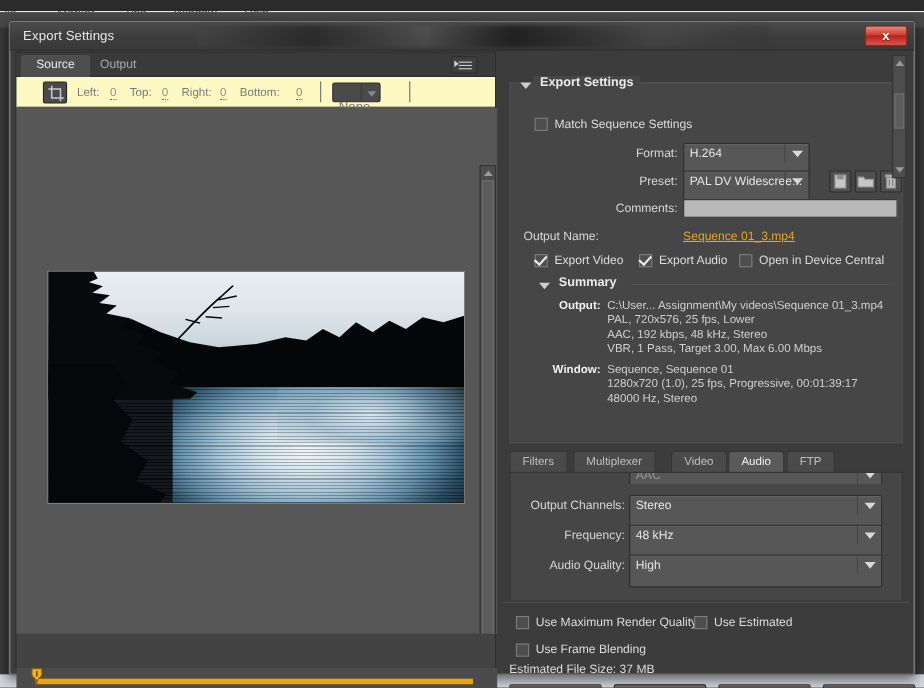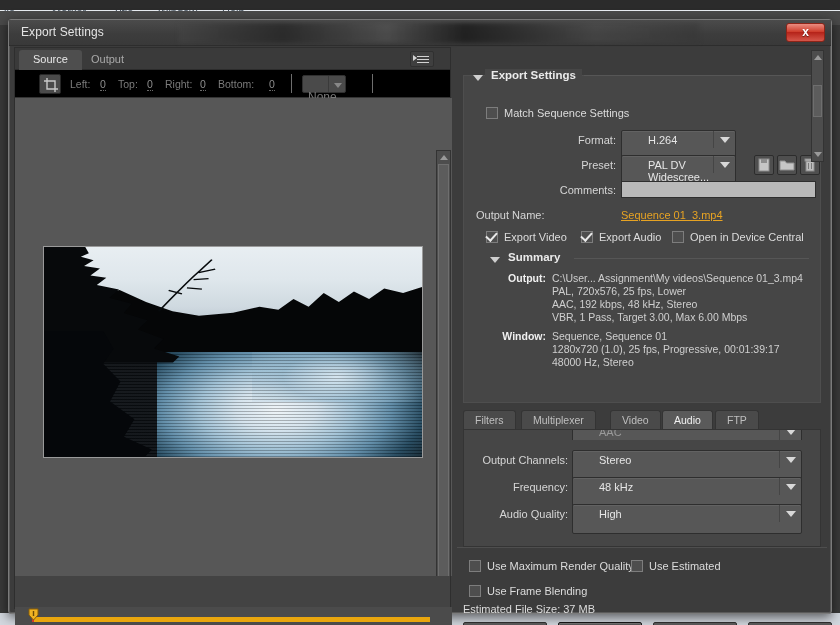--- a/index.html
+++ b/index.html
@@ -101,21 +101,21 @@
   #panel-menu-icon i:nth-child(1) { top: 4px; }
   #panel-menu-icon i:nth-child(2) { top: 7px; }
   #panel-menu-icon i:nth-child(3) { top: 10px; }
   #panel-menu-icon i:nth-child(4) {
     top: 3px; left: 2px; width: 0; height: 0; background: none;
     border-left: 4px solid #d2d2d2; border-top: 3px solid transparent;
     border-bottom: 3px solid transparent;
   }
   #crop-toolbar {
     position: absolute; left: 0; top: 22px; width: 100%; height: 28px;
-    background: #000000; border-bottom: 1px solid #343434;
+    background: #fef9c3; border-bottom: 1px solid #343434;
   }
   #crop-tool-btn {
     position: absolute; left: 24px; top: 4px; width: 22px; height: 20px;
     background: #4a4a4a; border: 1px solid #262626; border-radius: 2px;
     cursor: pointer;
   }
   #crop-tool-btn svg { position: absolute; left: 3px; top: 2px; }
   .croplab {
     position: absolute; top: 8px; font-size: 10.5px; color: #7b7b7b;
   }
@@ -300,21 +300,21 @@
 
   .fld-label {
     position: absolute; font-size: 11px; color: #d6d6d6; text-align: right;
   }
   .combo {
     position: absolute; height: 30px;
     background: #575757;
     border: 1px solid #2e2e2e; border-radius: 2px;
     box-shadow: 0 1px 0 rgba(255,255,255,.07) inset;
     font-size: 11px; color: #e6e6e6;
-    padding: 3px 0 0 26px; cursor: pointer; overflow: hidden;
+    padding: 3px 0 0 5px; cursor: pointer; overflow: hidden;
   }
   .combo .arrowbox {
     position: absolute; right: 0; top: 0; width: 22px; height: 17px;
     border-left: 1px solid #454545;
   }
   .combo .arrowbox .ar {
     position: absolute; left: 6px; top: 6px; width: 0; height: 0;
     border-left: 5px solid transparent; border-right: 5px solid transparent;
     border-top: 6px solid #d8d8d8;
   }

